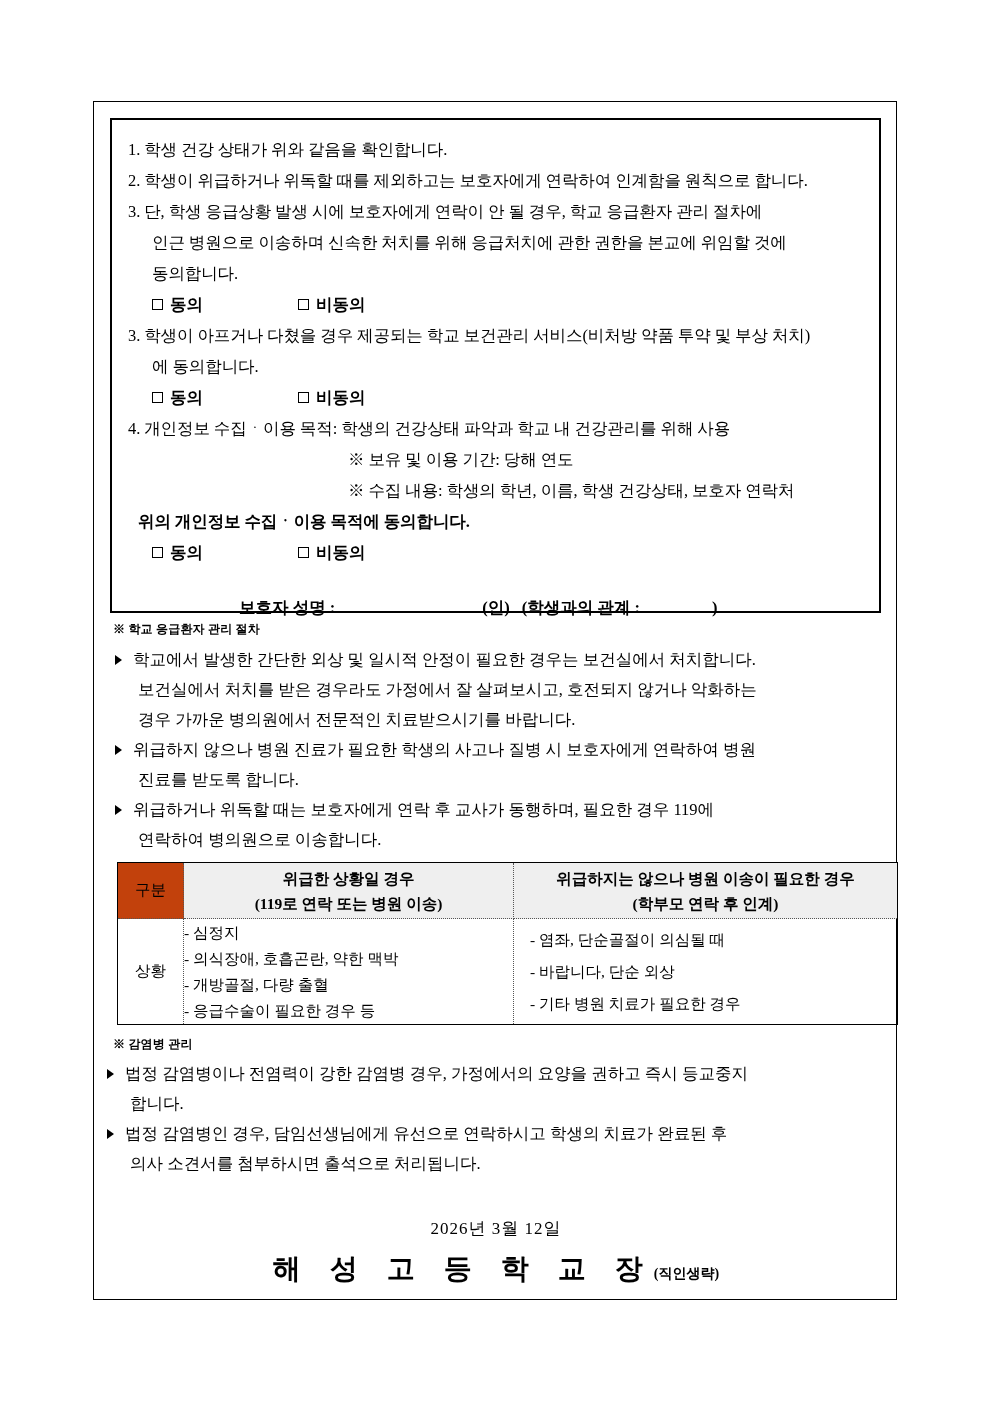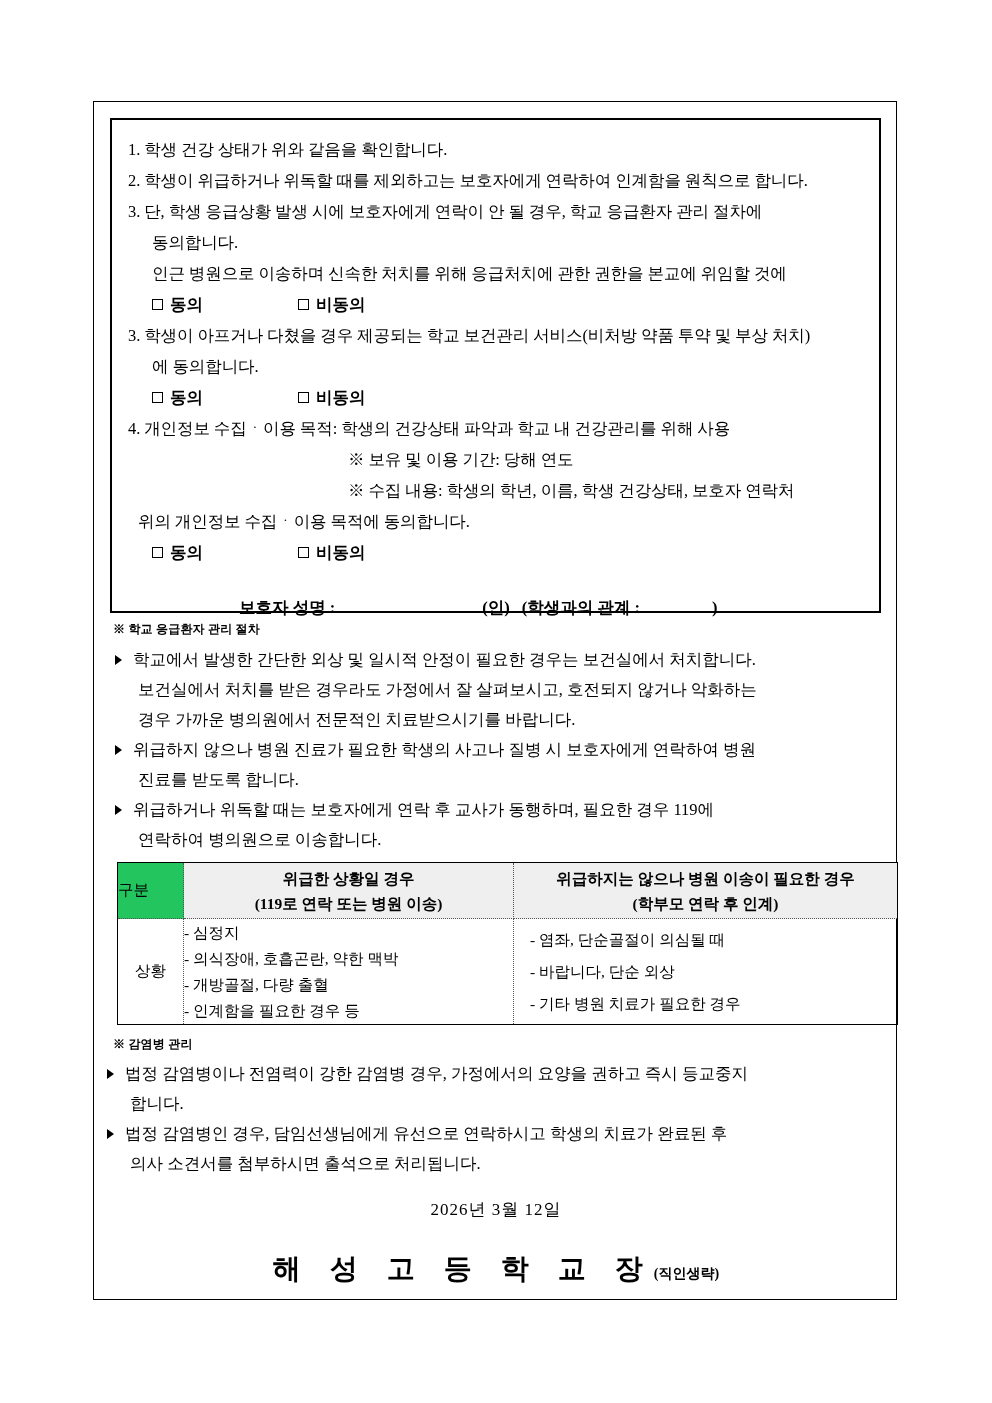--- a/index.html
+++ b/index.html
@@ -53,21 +53,21 @@
     font-size: 16.5px;
     line-height: 31px;
     white-space: nowrap;
     letter-spacing: -0.1px;
   }
   .cline.num {
     padding-left: 2px;
   }
   .cline.ind1 { padding-left: 26px; }
   .cline.ind-note { padding-left: 222px; }
-  .cline.ind-wi { padding-left: 12px; }
+  .cline.ind-wi { padding-left: 12px; font-weight: bold; }
 
   .cb-row {
     font-size: 16.5px;
     line-height: 31px;
     font-weight: bold;
     padding-left: 26px;
     white-space: nowrap;
   }
   .cb-opt {
     display: inline-block;
@@ -154,21 +154,22 @@
   .th-cell {
     background: #efefef;
     text-align: center;
     font-weight: bold;
     height: 55px;
     line-height: 25px;
     font-size: 16px;
     margin-left: 18px;
   }
   .th-label {
-    background: #22c55e;
+    background: #c2410c;
+    text-align: center;
     font-weight: normal;
     height: 55px;
     font-size: 16px;
   }
   .td-label {
     text-align: center;
     height: 105px;
     font-size: 16px;
   }
   .td-body {
@@ -183,20 +184,21 @@
   .td-body div { white-space: nowrap; }
 
   
   .date-line {
     position: absolute;
     width: 100%;
     text-align: center;
     font-size: 17px;
     letter-spacing: 1px;
     white-space: nowrap;
+    margin-top: 19px;
   }
   .school-line {
     position: absolute;
     width: 100%;
     text-align: center;
     white-space: nowrap;
   }
   .school-name {
     font-size: 28px;
     font-weight: bold;
@@ -212,22 +214,22 @@
 </head>
 <body>
 
 <div class="page-frame"></div>
 
 <div class="page-inner">
   <div class="consent-box" id="consent-box">
       <div class="cline num">1. 학생 건강 상태가 위와 같음을 확인합니다.</div>
       <div class="cline num">2. 학생이 위급하거나 위독할 때를 제외하고는 보호자에게 연락하여 인계함을 원칙으로 합니다.</div>
       <div class="cline num">3. 단, 학생 응급상황 발생 시에 보호자에게 연락이 안 될 경우, 학교 응급환자 관리 절차에</div>
+      <div class="cline ind1">인근 병원으로 이송하며 신속한 처치를 위해 응급처치에 관한 권한을 본교에 위임할 것에</div>
       <div class="cline ind1">동의합니다.</div>
-      <div class="cline ind1">인근 병원으로 이송하며 신속한 처치를 위해 응급처치에 관한 권한을 본교에 위임할 것에</div>
       <div class="cb-row"><span class="cb-opt"><span class="cb-sq"></span><span>동의</span></span><span class="cb-opt second"><span class="cb-sq"></span><span>비동의</span></span></div>
       <div class="cline num">3. 학생이 아프거나 다쳤을 경우 제공되는 학교 보건관리 서비스(비처방 약품 투약 및 부상 처치)</div>
       <div class="cline ind1">에 동의합니다.</div>
       <div class="cb-row"><span class="cb-opt"><span class="cb-sq"></span><span>동의</span></span><span class="cb-opt second"><span class="cb-sq"></span><span>비동의</span></span></div>
       <div class="cline num">4. 개인정보 수집ㆍ이용 목적: 학생의 건강상태 파악과 학교 내 건강관리를 위해 사용</div>
       <div class="cline ind-note">※ 보유 및 이용 기간: 당해 연도</div>
       <div class="cline ind-note">※ 수집 내용: 학생의 학년, 이름, 학생 건강상태, 보호자 연락처</div>
       <div class="cline ind-wi">위의 개인정보 수집ㆍ이용 목적에 동의합니다.</div>
       <div class="cb-row"><span class="cb-opt"><span class="cb-sq"></span><span>동의</span></span><span class="cb-opt second"><span class="cb-sq"></span><span>비동의</span></span></div>
       <div class="signature-row"><span>보호자 성명 :</span><span class="sig-seal">(인)</span><span class="sig-rel">(학생과의 관계 :</span><span class="sig-paren">)</span></div>
@@ -262,21 +264,21 @@
         <div>위급하지는 않으나 병원 이송이 필요한 경우</div>
         <div>(학부모 연락 후 인계)</div>
       </td>
     </tr>
     <tr>
       <td class="td-label outer-bottom outer-left">상황</td>
       <td class="td-body outer-bottom" id="td-urgent">
           <div>- 심정지</div>
           <div>- 의식장애, 호흡곤란, 약한 맥박</div>
           <div>- 개방골절, 다량 출혈</div>
-          <div>- 인계함을 필요한 경우 등</div>
+          <div>- 응급수술이 필요한 경우 등</div>
         </td>
       <td class="td-body wide outer-bottom outer-right" id="td-nonurgent">
           <div>- 염좌, 단순골절이 의심될 때</div>
           <div>- 바랍니다, 단순 외상</div>
           <div>- 기타 병원 치료가 필요한 경우</div>
         </td>
     </tr>
   </tbody>
 </table>
 

